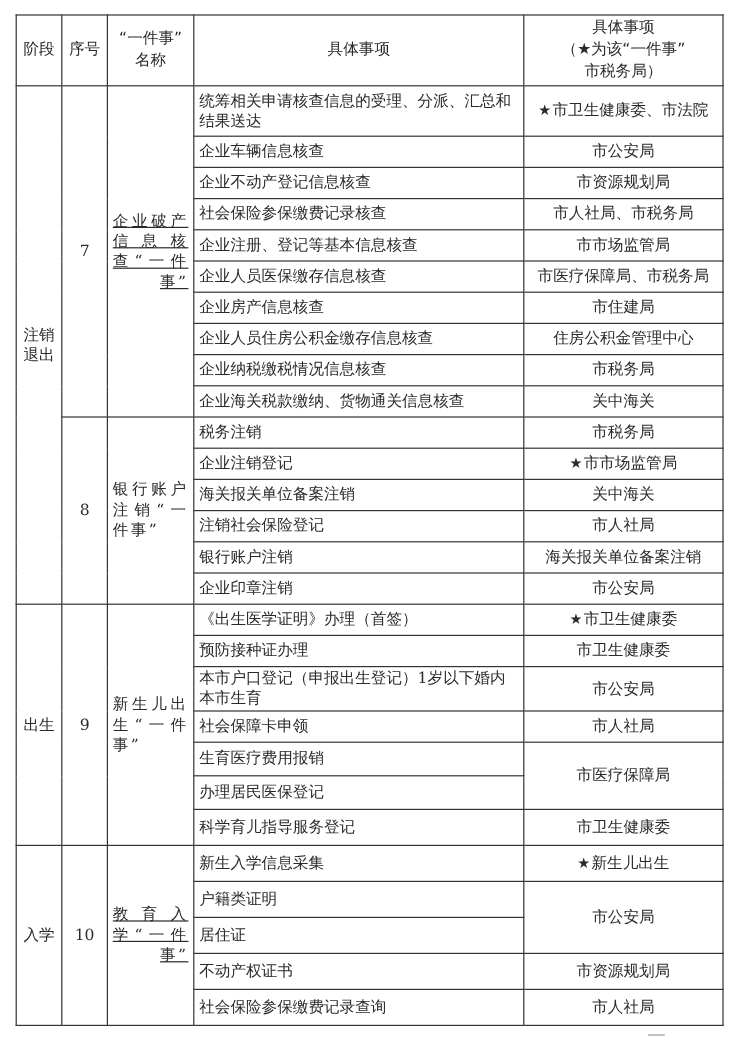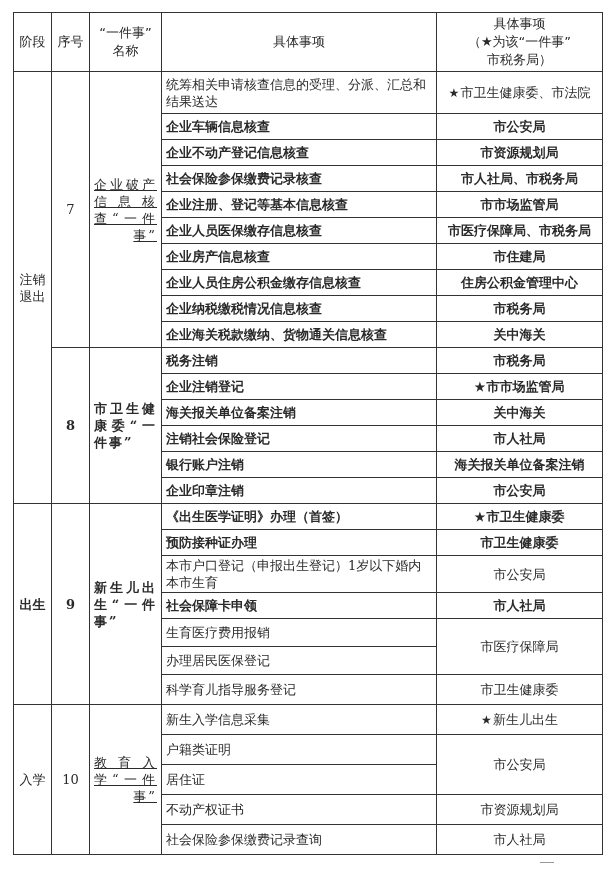--- a/index.html
+++ b/index.html
@@ -49,21 +49,21 @@
     td.name {
       text-align: justify;
       text-align-last: left;
       letter-spacing: 2px;
       padding: 0 3px;
     }
     td.name.right { text-align-last: right; text-decoration: underline; }
     td.item { text-align: left; padding-left: 5px; }
     td.unit { text-align: center; white-space: nowrap; padding: 0 2px; }
     .star { font-size: 12px; margin-right: 1px; }
-    tr.h26 td { height: 25px; font-weight: bold; }
+    tr.h26 td { height: 25px; }
     tr.h28 td { height: 27px; }
     tr.h30 td { height: 29px; margin-top: 12px; }
     tr.h36 td { height: 36px; }
     tr.h41 td { height: 41px; }
     .page-mark {
       position: absolute;
       left: 540px;
       top: 862px;
       width: 14px;
       height: 3px;
@@ -138,21 +138,21 @@
       <td class="item">企业纳税缴税情况信息核查</td>
       <td class="unit">市税务局</td>
     </tr>
     <tr class="h26">
       <td class="item">企业海关税款缴纳、货物通关信息核查</td>
       <td class="unit">关中海关</td>
     </tr>
 
     <tr class="h26">
       <td class="no" rowspan="6">8</td>
-      <td class="name" rowspan="6">市卫生健康委“一件事”</td>
+      <td class="name" rowspan="6">银行账户注销“一件事”</td>
       <td class="item">税务注销</td>
       <td class="unit">市税务局</td>
     </tr>
     <tr class="h26">
       <td class="item">企业注销登记</td>
       <td class="unit"><span class="star">★</span><span>市市场监管局</span></td>
     </tr>
     <tr class="h26">
       <td class="item">海关报关单位备案注销</td>
       <td class="unit">关中海关</td>

